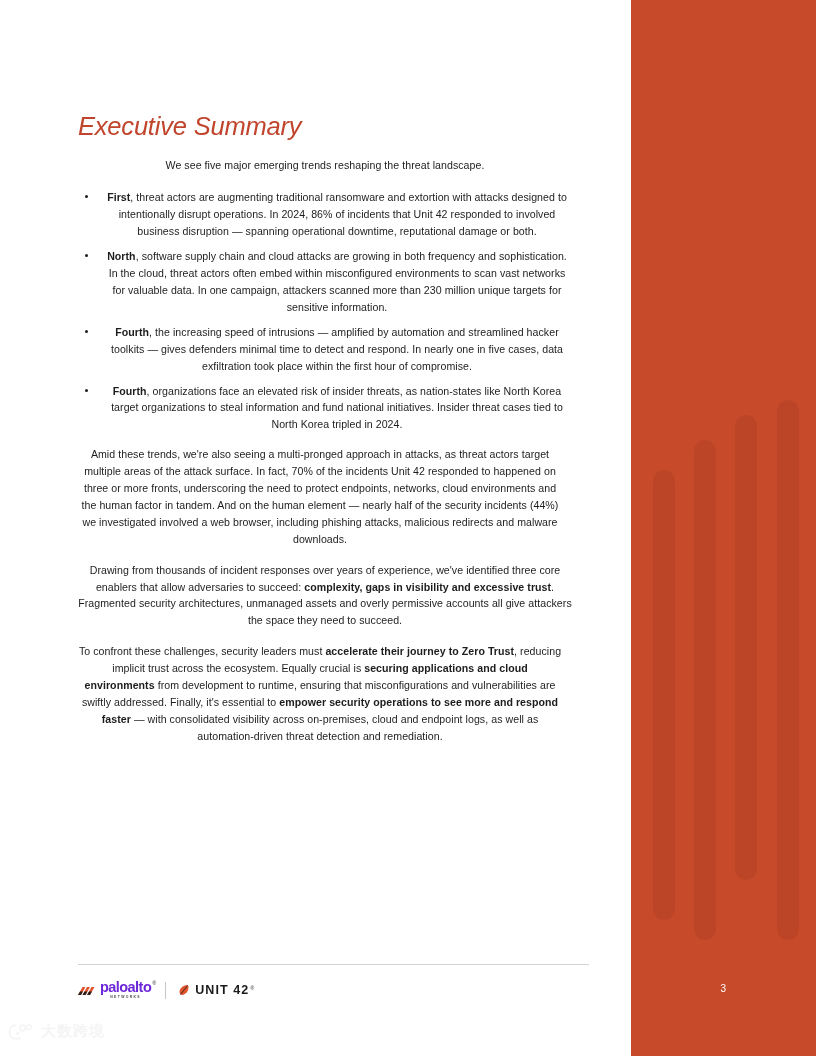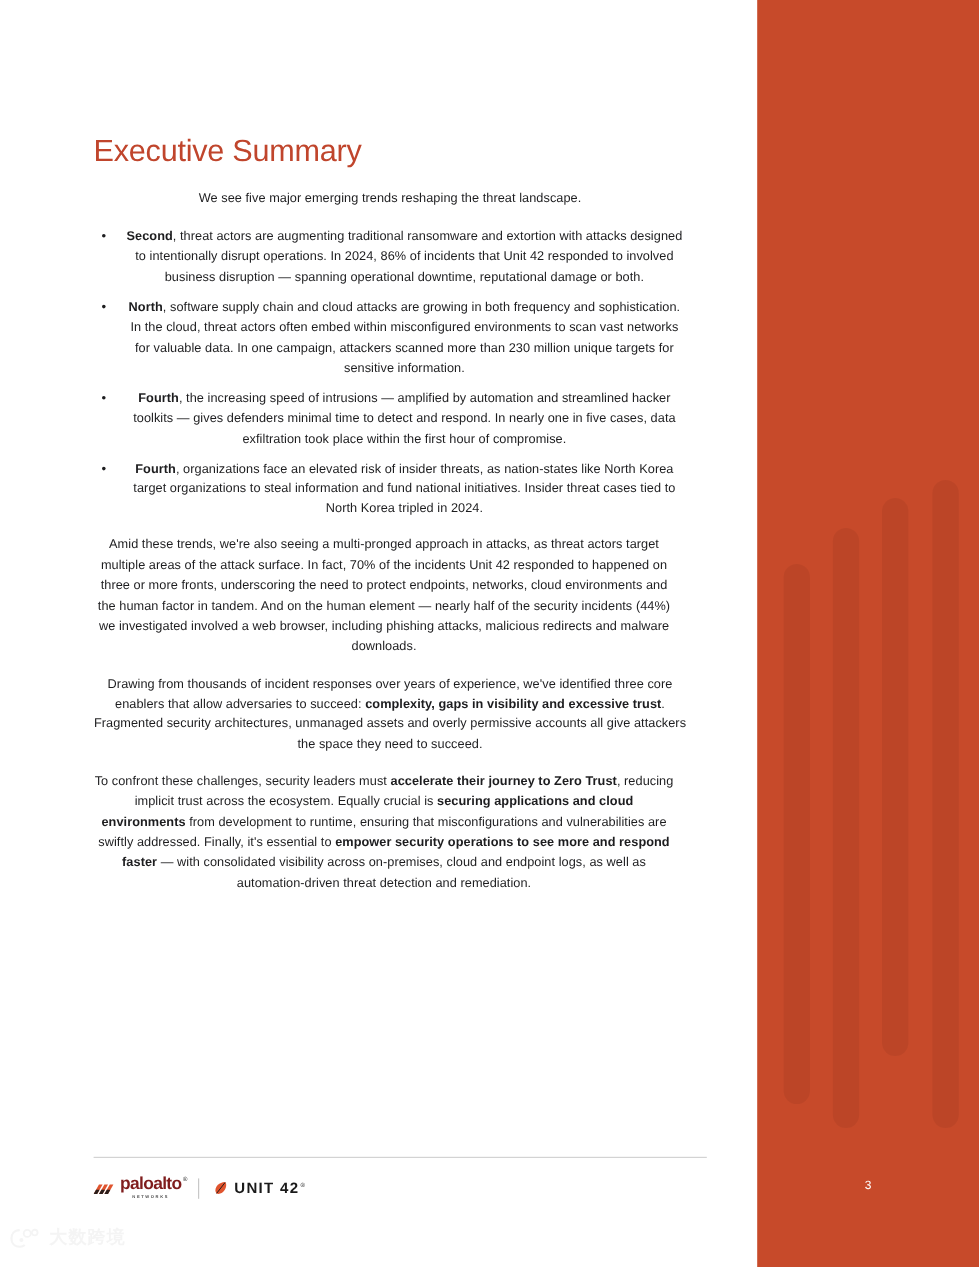--- a/index.html
+++ b/index.html
@@ -63,20 +63,21 @@
     width: 494px;
   }
 
   .doc-title {
     font-size: 25.5px;
     line-height: 1.12;
     font-weight: 400;
     color: #c0452c;
     margin: 0 0 16px 0;
     letter-spacing: -0.2px;
+    font-style: italic;
   }
 
   p.body-text,
   li.bullet-item {
     font-size: 10.6px;
     line-height: 16.9px;
     color: #1d1d1f;
     margin: 0;
     letter-spacing: 0.005em;
     text-align: center;
@@ -138,21 +139,21 @@
     margin-right: 5px;
     margin-bottom: 1px;
   }
   .pan-word {
     position: relative;
     display: inline-block;
   }
   .pan-word .pan-name {
     font-size: 14.5px;
     font-weight: 700;
-    color: #7f1d1d;
+    color: #6d28d9;
     letter-spacing: -0.55px;
     line-height: 13px;
     display: block;
   }
   .pan-word .pan-tm {
     position: absolute;
     right: -5px;
     top: -1px;
     font-size: 5px;
     color: #1a1a1a;
@@ -234,21 +235,21 @@
   </div>
 
   <div class="content">
 
     <h1 class="doc-title">Executive Summary</h1>
 
     <p class="body-text lead">We see five major emerging trends reshaping the threat landscape.</p>
 
     <ul class="bullet-list">
       <li class="bullet-item">
-        <span class="dot"></span><b>Second</b><span>, threat actors are augmenting traditional ransomware and extortion with attacks designed to intentionally disrupt operations. In 2024, 86% of incidents that Unit 42 responded to involved business disruption — spanning operational downtime, reputational damage or both.</span>
+        <span class="dot"></span><b>First</b><span>, threat actors are augmenting traditional ransomware and extortion with attacks designed to intentionally disrupt operations. In 2024, 86% of incidents that Unit 42 responded to involved business disruption — spanning operational downtime, reputational damage or both.</span>
       </li>
       <li class="bullet-item">
         <span class="dot"></span><b>North</b><span>, software supply chain and cloud attacks are growing in both frequency and sophistication. In the cloud, threat actors often embed within misconfigured environments to scan vast networks for valuable data. In one campaign, attackers scanned more than 230 million unique targets for sensitive information.</span>
       </li>
       <li class="bullet-item">
         <span class="dot"></span><b>Fourth</b><span>, the increasing speed of intrusions — amplified by automation and streamlined hacker toolkits — gives defenders minimal time to detect and respond. In nearly one in five cases, data exfiltration took place within the first hour of compromise.</span>
       </li>
       <li class="bullet-item">
         <span class="dot"></span><b>Fourth</b><span>, organizations face an elevated risk of insider threats, as nation-states like North Korea target organizations to steal information and fund national initiatives. Insider threat cases tied to North Korea tripled in 2024.</span>
       </li>

